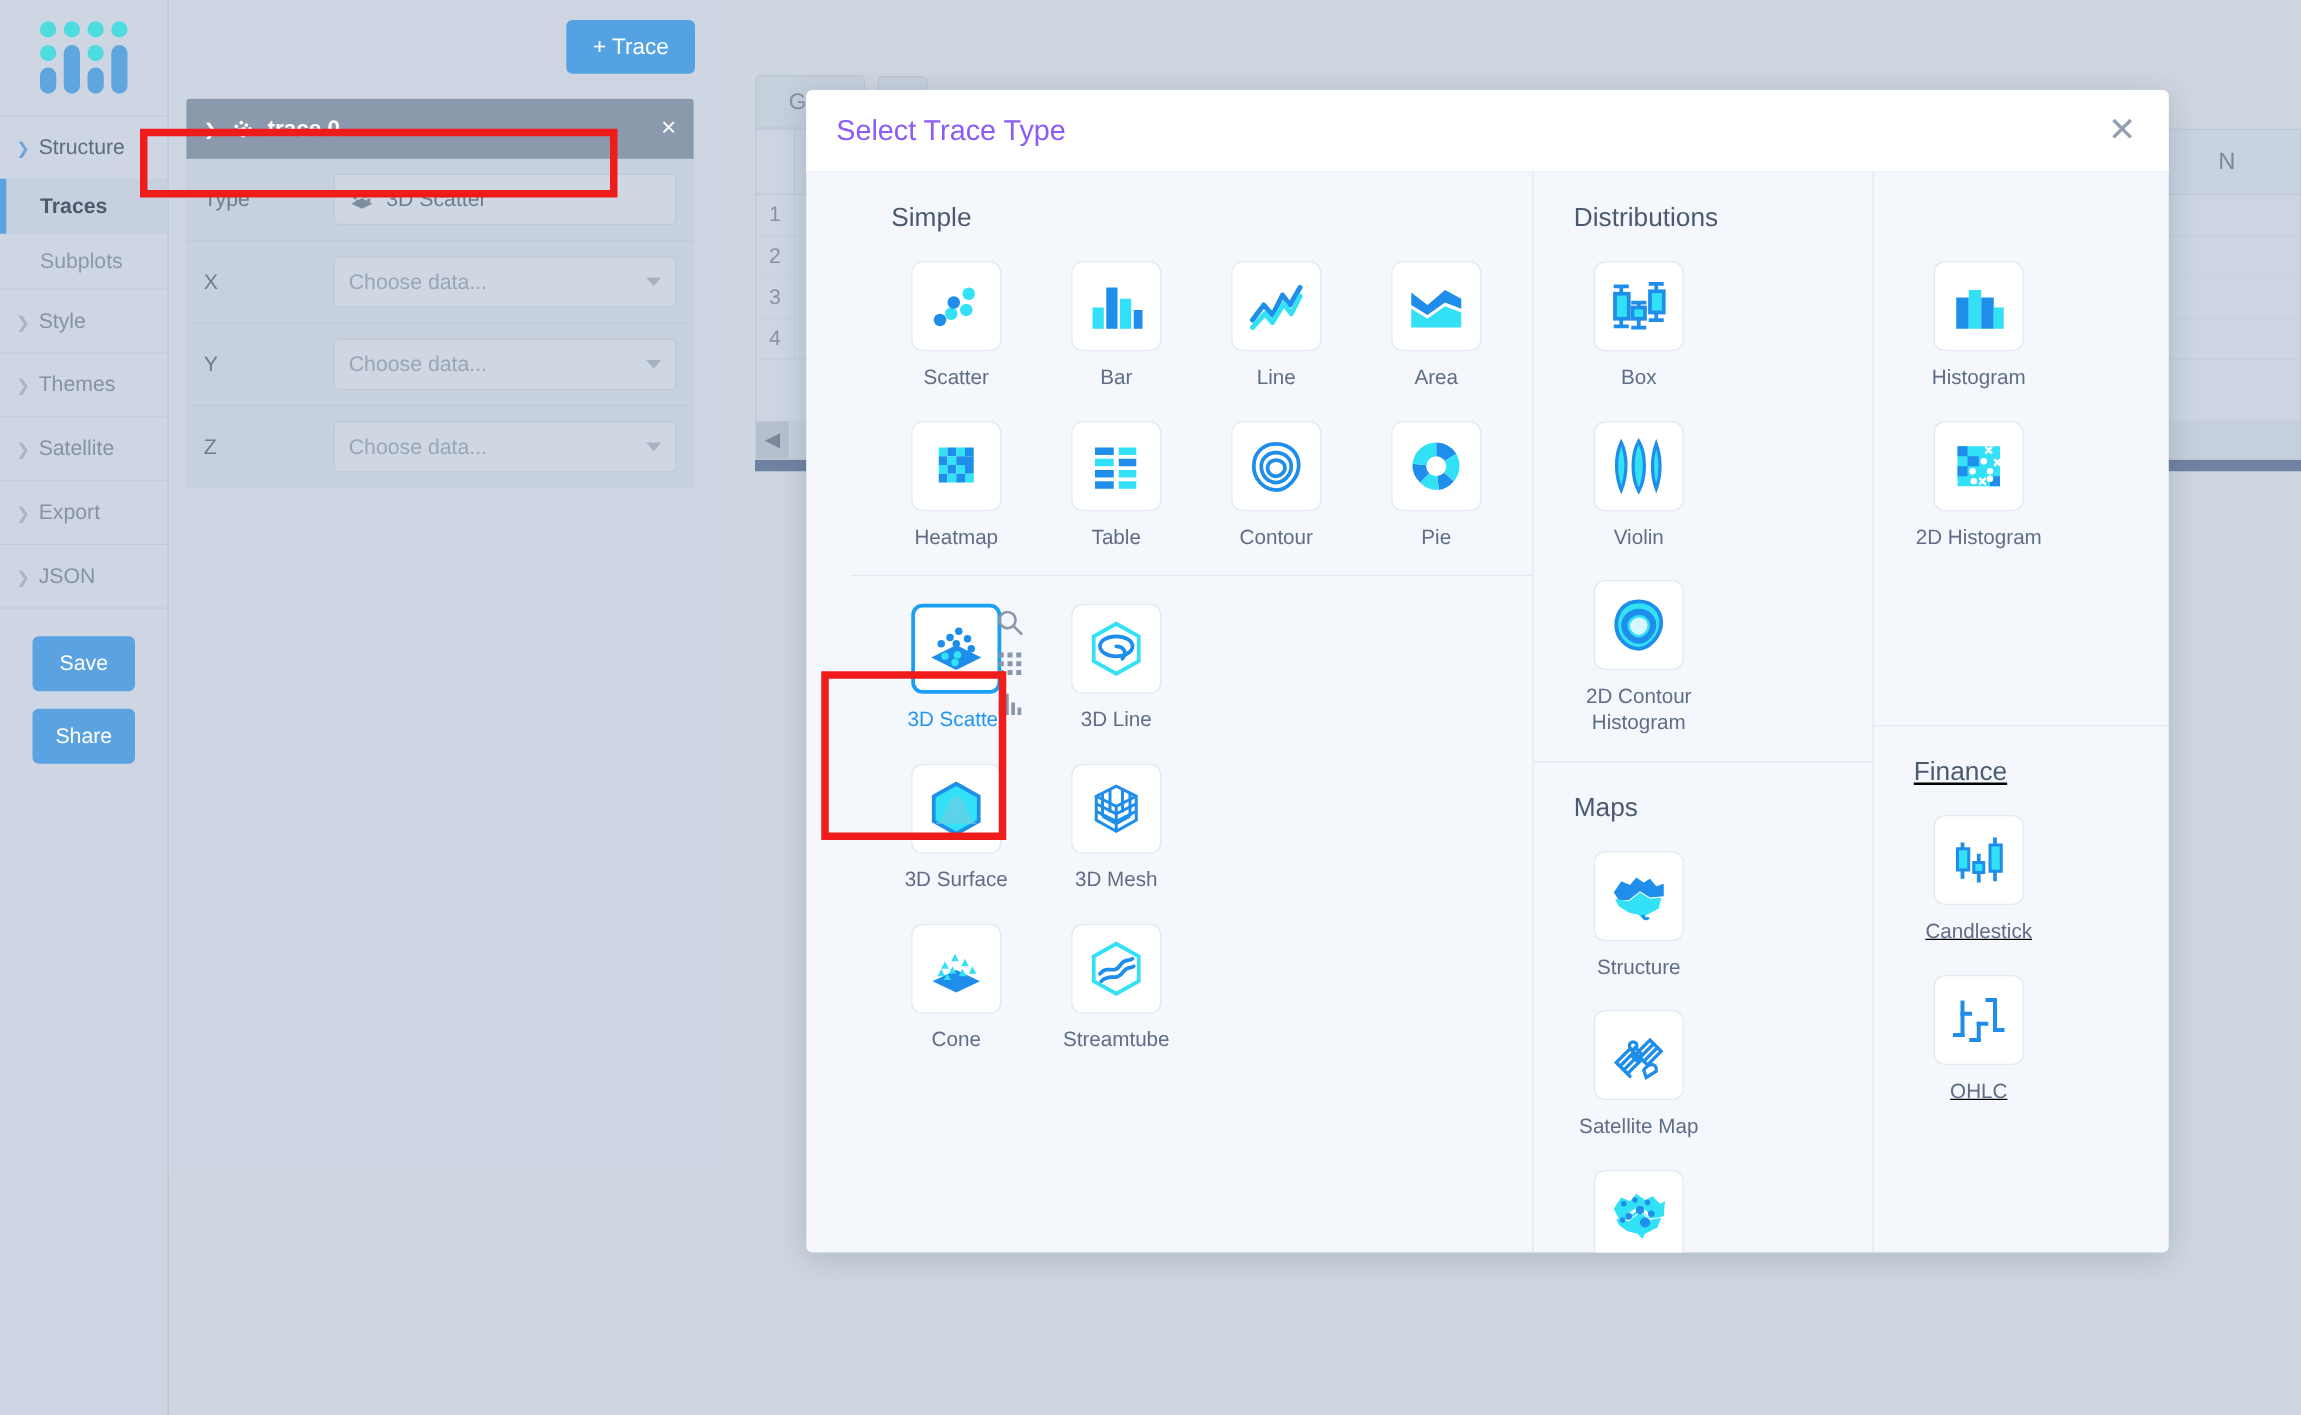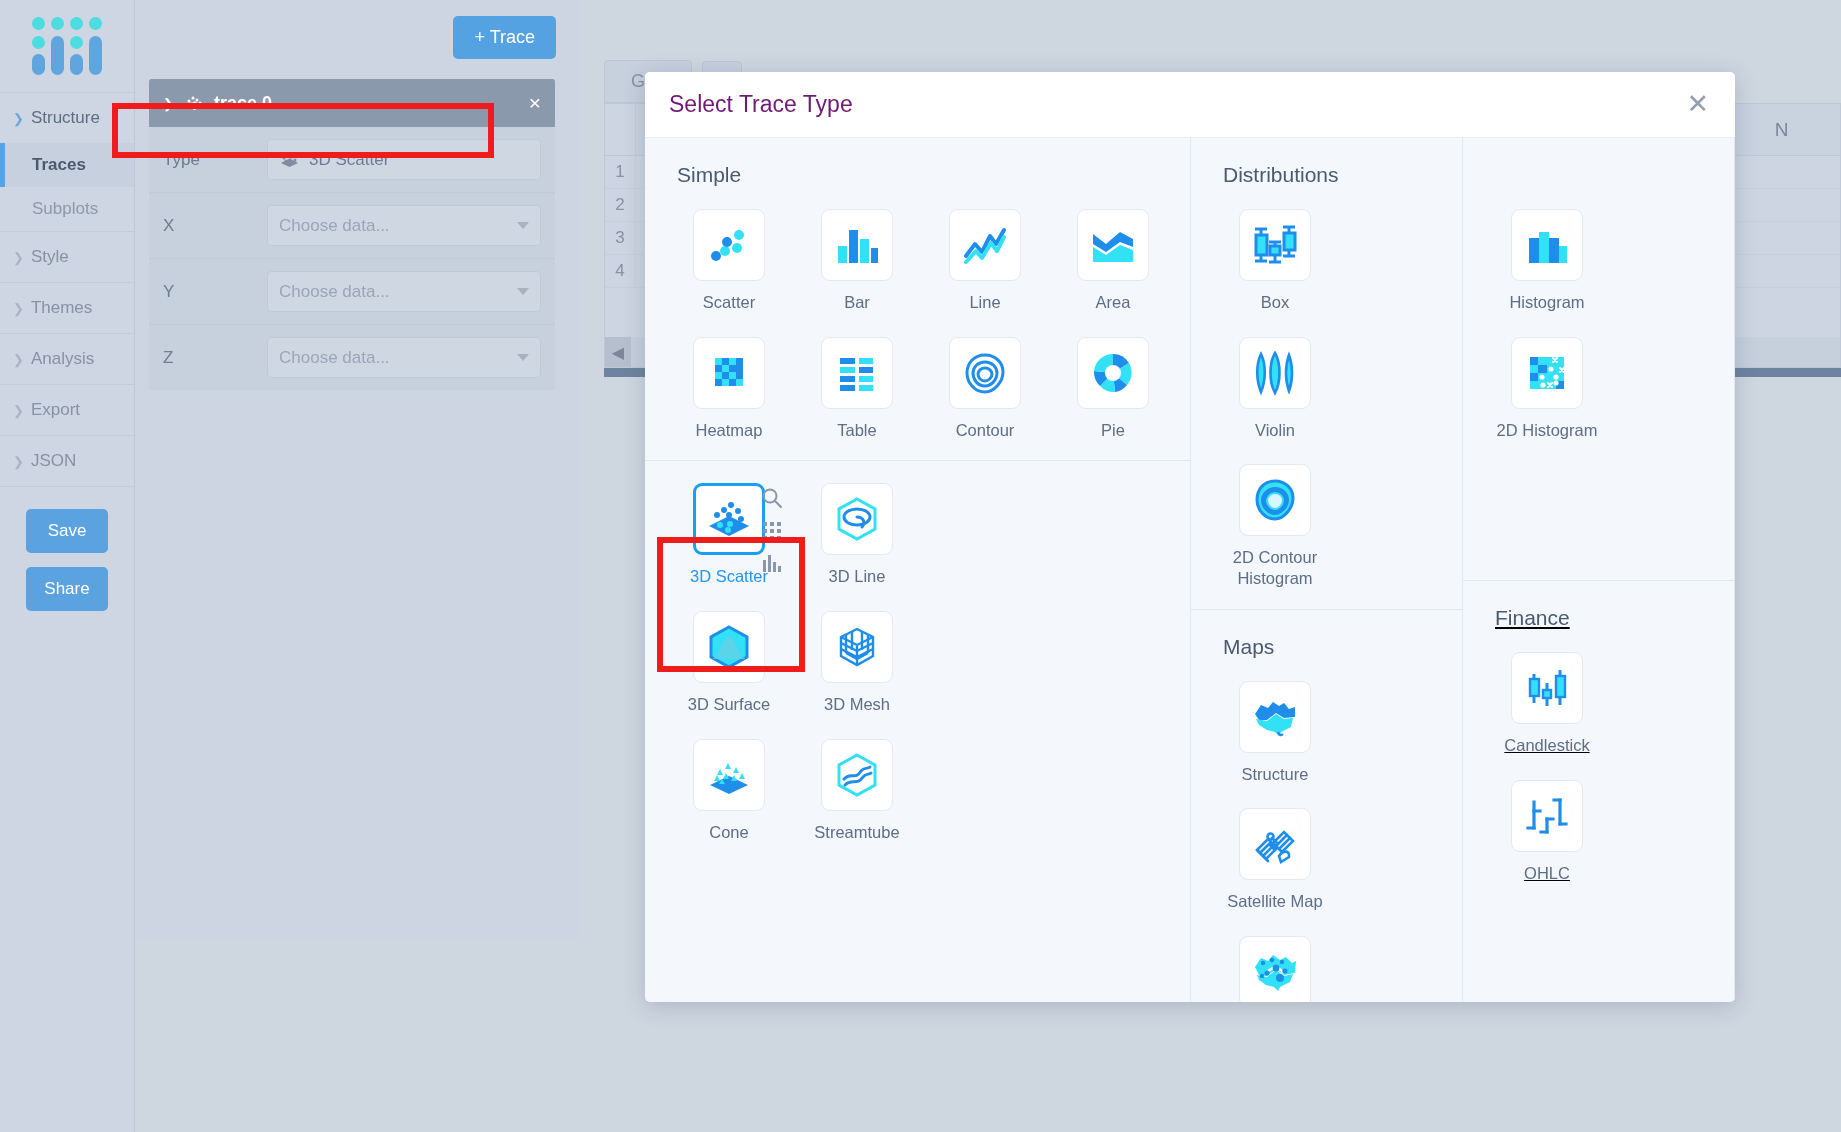--- a/index.html
+++ b/index.html
@@ -171,24 +171,24 @@
     overflow: hidden;
     display: flex; flex-direction: column;
   }
   .modal-hd {
     background: #fff;
     height: 66px; flex: none;
     display: flex; align-items: center; justify-content: space-between;
     padding: 0 26px 0 24px;
     border-bottom: 1px solid #eaeff5;
   }
-  .modal-title { font-size: 23px; color: #701a75; }
+  .modal-title { font-size: 23px; color: #8b5cf6; }
   .modal-x { font-size: 27px; color: #93a0b3; cursor: pointer; line-height: 1; font-weight: 300; }
 
-  .modal-body { flex: 1; display: flex; }
+  .modal-body { flex: 1; display: flex; margin-left: 36px; }
   .mcol-head {
     font-size: 21px; color: #4a5a70;
     padding: 7px 0 18px 32px;
   }
   .mgrid { display: flex; flex-wrap: wrap; padding-left: 20px; }
 
   .tcell {
     width: 128px;
     padding: 4px 0 20px 0;
     display: flex; flex-direction: column; align-items: center;
@@ -267,21 +267,21 @@
     </div>
     <div class="nav-group">
       <div class="nav-head collapsed">
         <span class="caret">❯</span>
         <span>Themes</span>
       </div>
     </div>
     <div class="nav-group">
       <div class="nav-head collapsed">
         <span class="caret">❯</span>
-        <span>Analysis</span>
+        <span>Satellite</span>
       </div>
     </div>
     <div class="nav-group">
       <div class="nav-head collapsed">
         <span class="caret">❯</span>
         <span>Export</span>
       </div>
     </div>
     <div class="nav-group">
       <div class="nav-head collapsed">

